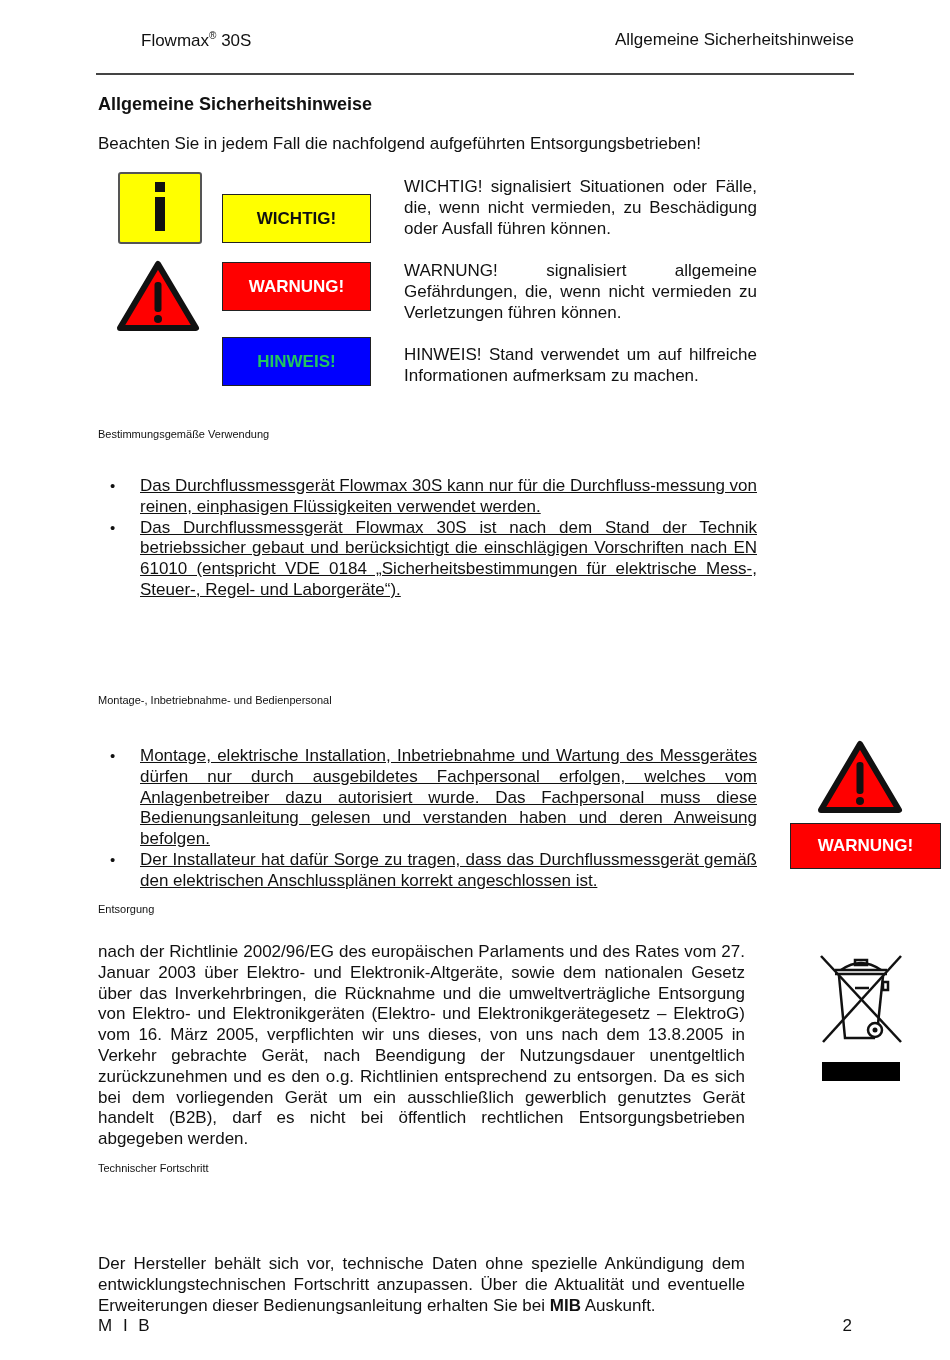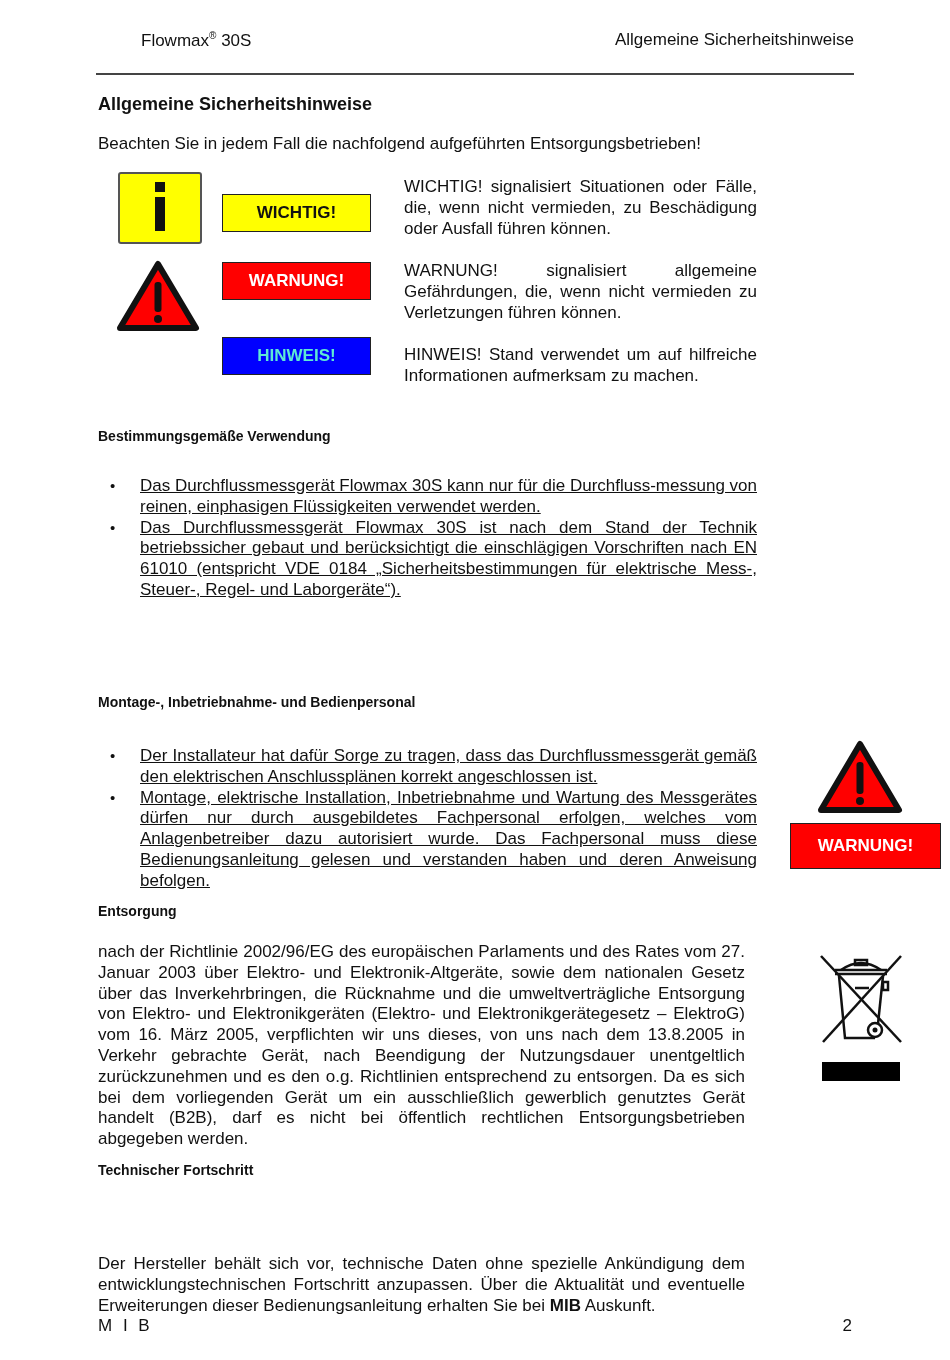--- a/index.html
+++ b/index.html
@@ -6,32 +6,32 @@
   body {
     width: 950px; height: 1360px; position: relative; overflow: hidden;
     font-family: "Liberation Sans", sans-serif; color: #111;
   }
   .abs { position: absolute; }
   .hdr-left { left: 98px; top: 30px; font-size: 17px; margin-left: 43px; }
   .hdr-left sup { font-size: 10px; vertical-align: 7px; }
   .hdr-right { right: 96px; top: 30px; font-size: 17px; }
   .hdr-rule { left: 96px; top: 73px; width: 758px; height: 2px; background: #444; }
   .h1 { left: 98px; top: 94px; font-size: 18px; font-weight: bold; }
-  .h2 { left: 98px; font-size: 14px; font-weight: bold; }
+  .h2 { left: 98px; font-size: 11px; font-weight: normal; }
   .p { font-size: 17px; line-height: 20.8px; text-align: justify; }
   .intro { left: 98px; top: 134px; font-size: 17px; }
 
   .label-box {
-    left: 222px; width: 149px; height: 38px; border: 1.5px solid #222;
+    left: 222px; width: 149px; height: 49px; border: 1.5px solid #222;
     display: flex; align-items: center; justify-content: center;
     font-weight: bold; font-size: 17px; box-sizing: border-box;
   }
   .lb-wichtig { top: 194px; background: #ffff00; color: #111; }
   .lb-warnung { top: 262px; background: #ff0000; color: #fff; }
-  .lb-hinweis { top: 337px; background: #0000ff; color: #5eead4; }
+  .lb-hinweis { top: 337px; background: #0000ff; color: #22c55e; }
 
   .info-sign {
     left: 118px; top: 172px; width: 84px; height: 72px; background: #ffff00;
     border: 2px solid #555; border-radius: 3px; box-sizing: border-box;
   }
   .info-sign .dot { position: absolute; left: 35px; top: 8px; width: 10px; height: 10px; background: #111; }
   .info-sign .bar { position: absolute; left: 35px; top: 23px; width: 10px; height: 34px; background: #111; }
 
   .desc { left: 388px; width: 353px; margin-left: 16px; }
 
@@ -85,22 +85,22 @@
 <div class="abs p desc" style="top:345px">HINWEIS! Stand verwendet um auf hilfreiche Informationen aufmerksam zu machen.</div>
 
 <div class="abs h2" style="top:428px">Bestimmungsgemäße Verwendung</div>
 <ul class="abs bullets p list1">
   <li>Das Durchflussmessgerät Flowmax 30S kann nur für die Durchfluss-messung von reinen, einphasigen Flüssigkeiten verwendet werden.</li>
   <li>Das Durchflussmessgerät Flowmax 30S ist nach dem Stand der Technik betriebssicher gebaut und berücksichtigt die einschlägigen Vorschriften nach EN 61010 (entspricht VDE 0184 „Sicherheitsbestimmungen für elektrische Mess-, Steuer-, Regel- und Laborgeräte“).</li>
 </ul>
 
 <div class="abs h2" style="top:694px">Montage-, Inbetriebnahme- und Bedienpersonal</div>
 <ul class="abs bullets p list2">
+  <li>Montage, elektrische Installation, Inbetriebnahme und Wartung des Messgerätes dürfen nur durch ausgebildetes Fachpersonal erfolgen, welches vom Anlagenbetreiber dazu autorisiert wurde. Das Fachpersonal muss diese Bedienungsanleitung gelesen und verstanden haben und deren Anweisung befolgen.</li>
   <li>Der Installateur hat dafür Sorge zu tragen, dass das Durchflussmessgerät gemäß den elektrischen Anschlussplänen korrekt angeschlossen ist.</li>
-  <li>Montage, elektrische Installation, Inbetriebnahme und Wartung des Messgerätes dürfen nur durch ausgebildetes Fachpersonal erfolgen, welches vom Anlagenbetreiber dazu autorisiert wurde. Das Fachpersonal muss diese Bedienungsanleitung gelesen und verstanden haben und deren Anweisung befolgen.</li>
 </ul>
 
 <svg class="abs" style="left:817px;top:740px" width="86" height="74" viewBox="0 0 86 74">
   <polygon points="43,4 82,70 4,70" fill="#ff0000" stroke="#111" stroke-width="6" stroke-linejoin="round"></polygon>
   <rect x="39.5" y="22" width="7" height="32" rx="3" fill="#111"></rect>
   <circle cx="43" cy="61" r="4" fill="#111"></circle>
 </svg>
 <div class="abs side-warn-box">WARNUNG!</div>
 
 <div class="abs h2" style="top:903px">Entsorgung</div>

